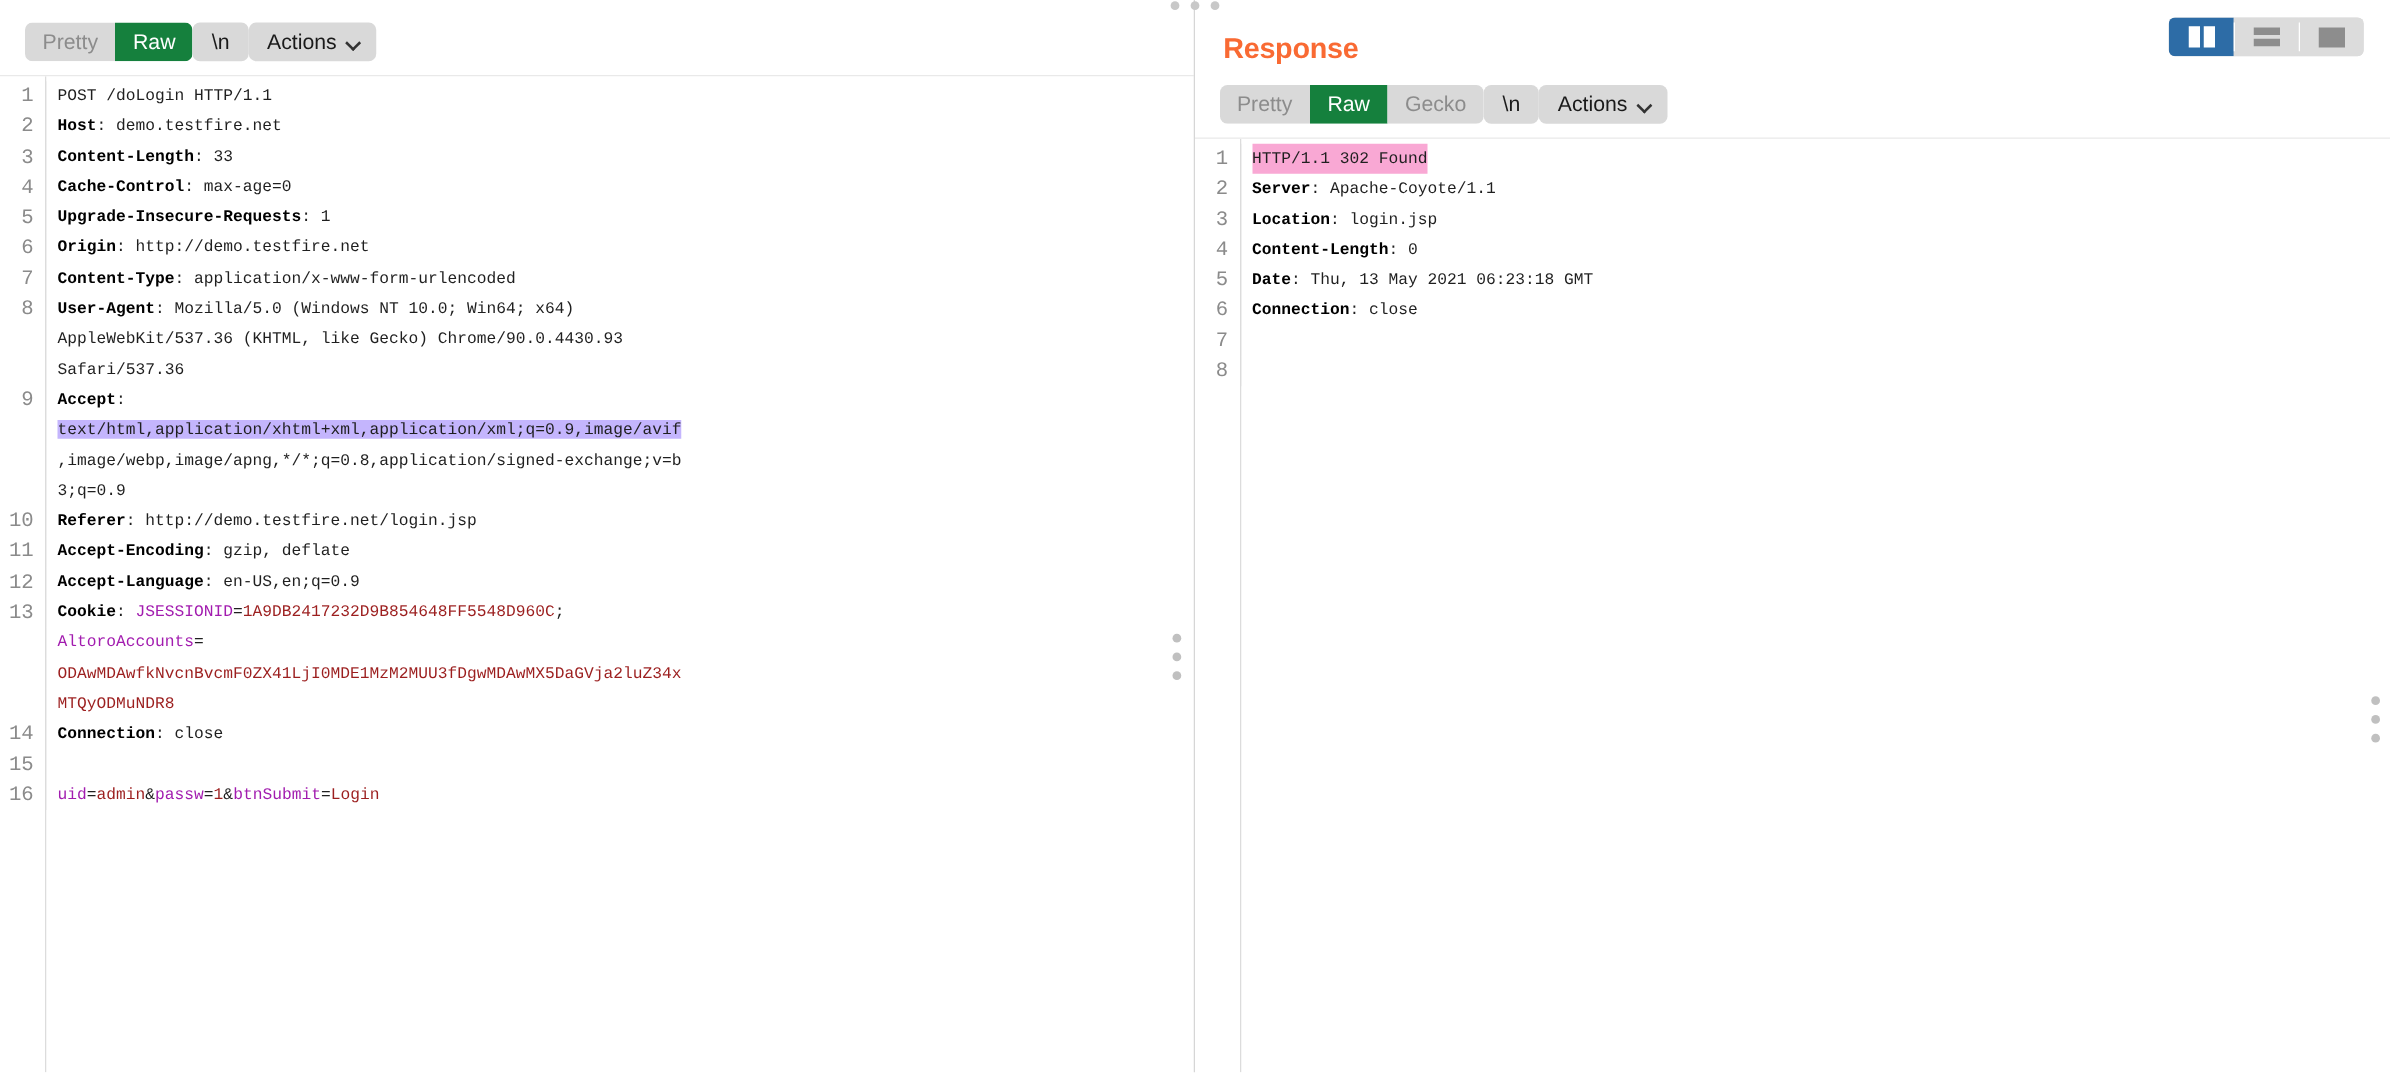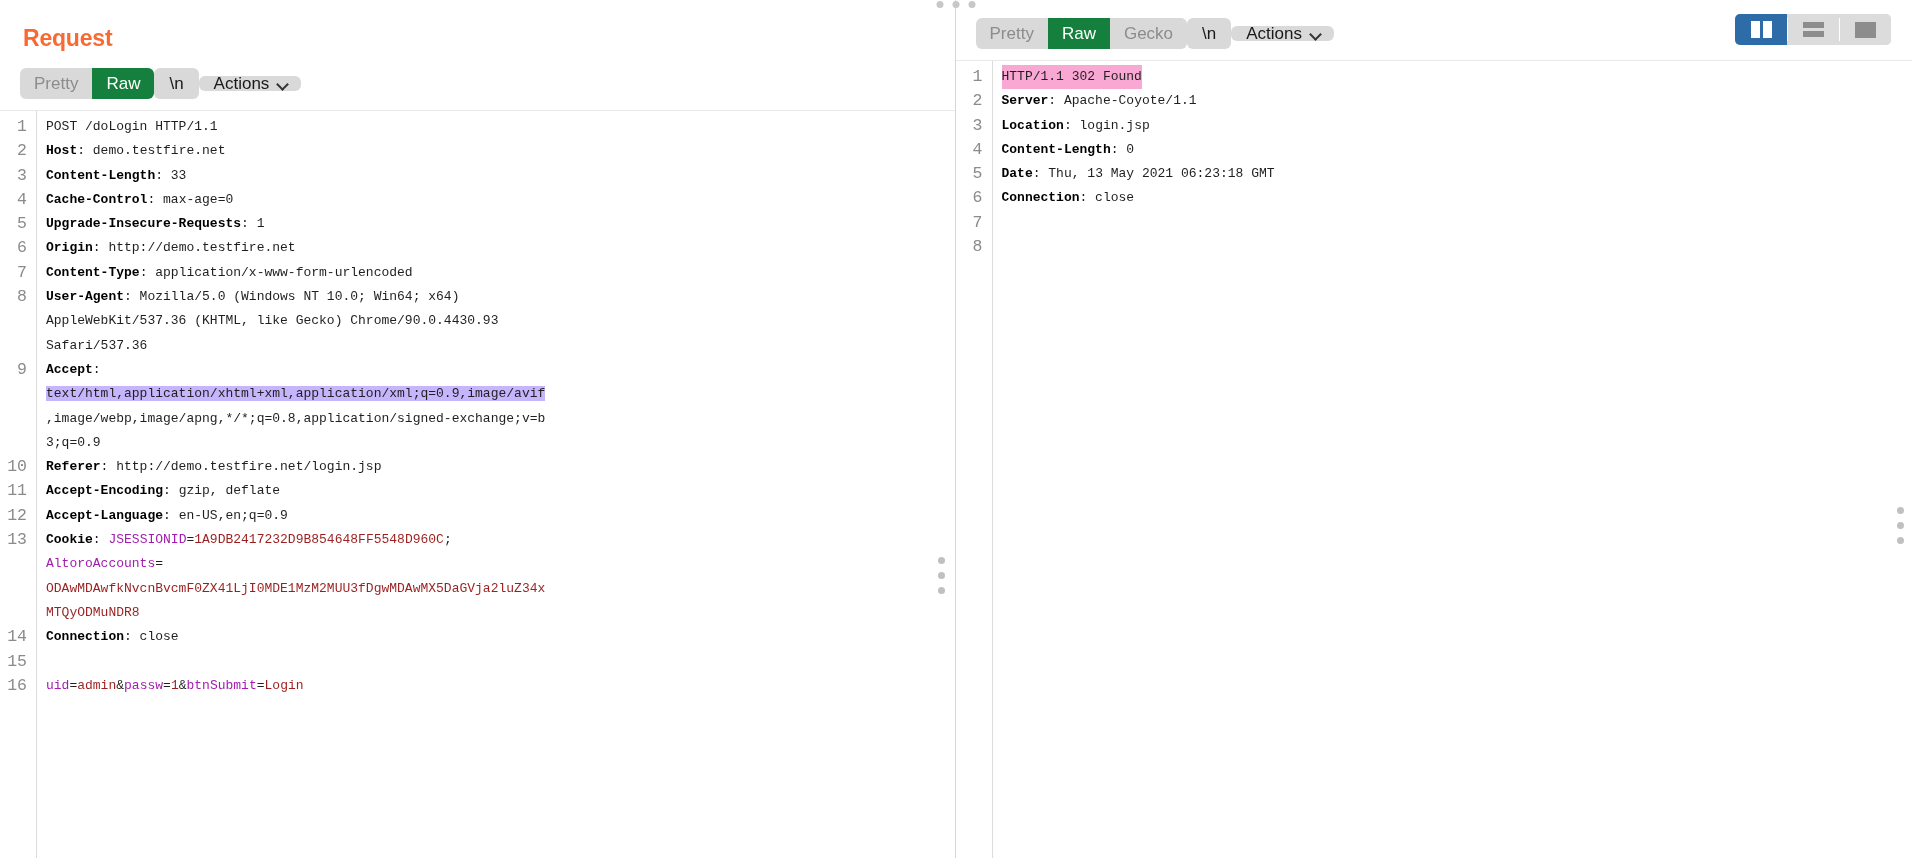--- a/index.html
+++ b/index.html
@@ -158,21 +158,21 @@
     font-size: 17px;
     background: #d9d9d9;
     color: #1a1a1a;
     border: none;
     border-radius: 6px;
     cursor: pointer;
     font-family: "Liberation Sans", sans-serif;
     white-space: nowrap;
   }
   .btn-actions {
-    height: 15px;
+    height: 31px;
     padding: 0 12px 0 15px;
     display: flex;
     align-items: center;
     gap: 9px;
     font-size: 17px;
     background: #d9d9d9;
     color: #1a1a1a;
     border: none;
     border-radius: 6px;
     cursor: pointer;
@@ -298,23 +298,20 @@
     <button class="layout-btn">
       <span class="gl-single">
           <span></span>
         </span>
     </button>
   </div>
 
   <div class="panes">
 
     <section class="pane pane-request">
-      <div class="pane-header">
-        <h1 class="pane-title">Request</h1>
-      </div>
       <div class="tab-bar">
         <div class="seg-group">
           <button class="seg">Pretty</button>
           <button class="seg active">Raw</button>
         </div>
         <button class="btn-plain">\n</button>
         <button class="btn-actions">
           <span>Actions</span>
           <span class="chev"></span>
         </button>
@@ -326,20 +323,23 @@
           <i></i>
           <i></i>
           <i></i>
         </div>
       </div>
     </section>
 
     <div class="pane-divider"></div>
 
     <section class="pane pane-response">
+      <div class="pane-header">
+        <h1 class="pane-title">Response</h1>
+      </div>
       <div class="tab-bar">
         <div class="seg-group">
           <button class="seg">Pretty</button>
           <button class="seg active">Raw</button>
           <button class="seg">Gecko</button>
         </div>
         <button class="btn-plain">\n</button>
         <button class="btn-actions">
           <span>Actions</span>
           <span class="chev"></span>

